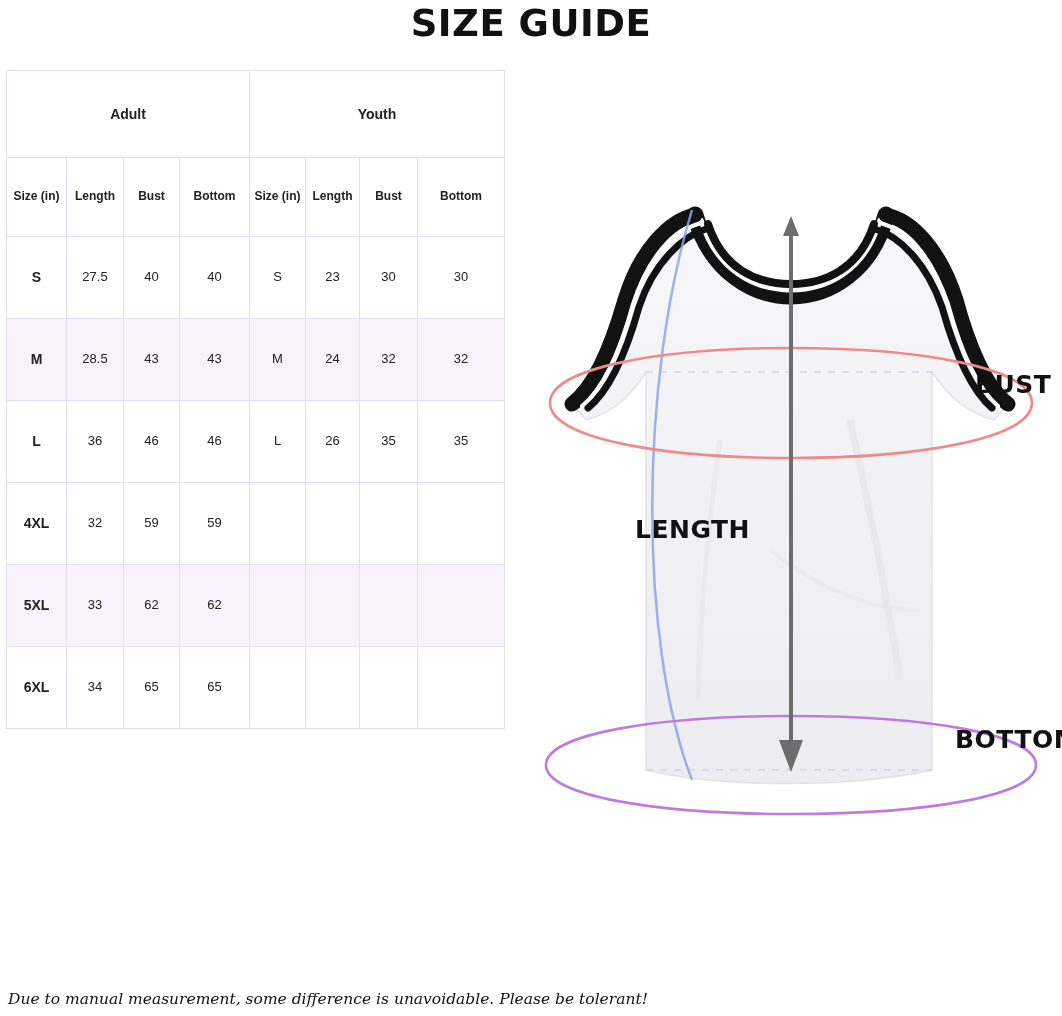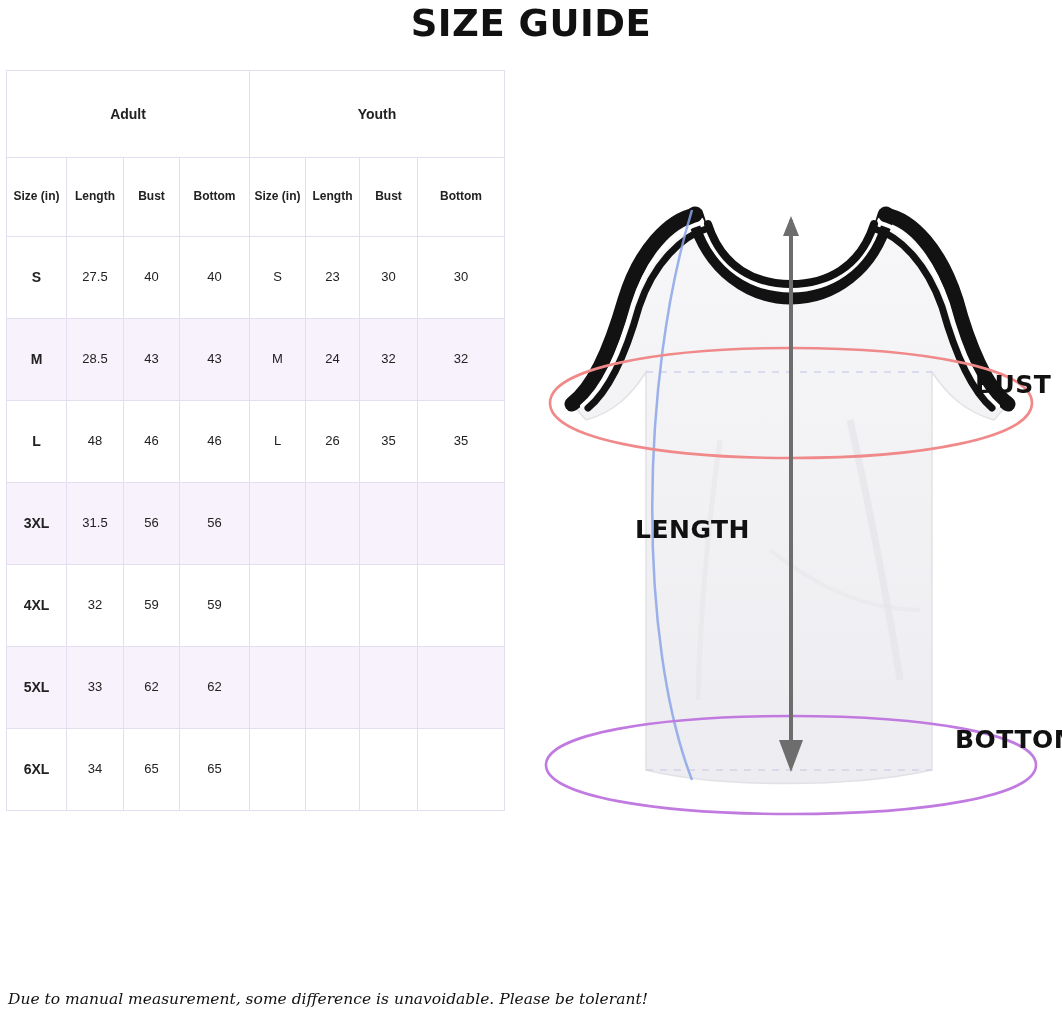--- a/index.html
+++ b/index.html
@@ -165,37 +165,27 @@
           <td>28.5</td>
           <td>43</td>
           <td>43</td>
           <td>M</td>
           <td>24</td>
           <td>32</td>
           <td>32</td>
         </tr>
         <tr>
           <td class="sizecell">L</td>
-          <td>48</td>
+          <td>36</td>
           <td>46</td>
           <td>46</td>
           <td>L</td>
           <td>26</td>
           <td>35</td>
           <td>35</td>
-        </tr>
-        <tr class="alt">
-          <td class="sizecell">3XL</td>
-          <td>31.5</td>
-          <td>56</td>
-          <td>56</td>
-          <td></td>
-          <td></td>
-          <td></td>
-          <td></td>
         </tr>
         <tr>
           <td class="sizecell">4XL</td>
           <td>32</td>
           <td>59</td>
           <td>59</td>
           <td></td>
           <td></td>
           <td></td>
           <td></td>

